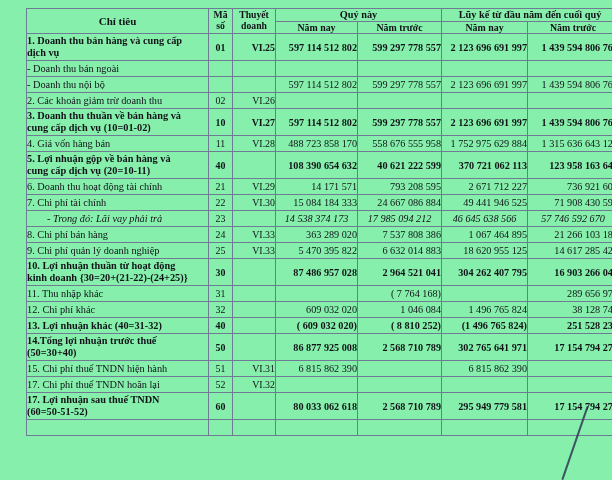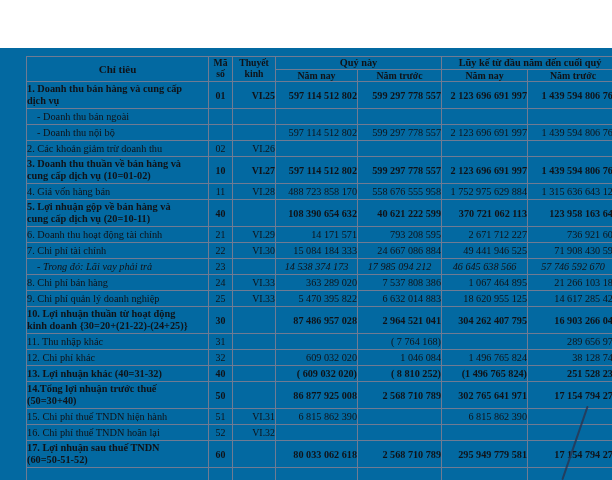--- a/index.html
+++ b/index.html
@@ -12,22 +12,21 @@
     height: 480px;
     overflow: hidden;
     font-family: "Liberation Serif", "DejaVu Serif", serif;
     color: #111318;
     position: relative;
   }
   
   .page {
     position: absolute;
     inset: 0;
-    background: #0369a1;
-    margin-top: 48px;
+    background: #86efac;
   }
   .table-wrap {
     position: absolute;
     left: 26px;
     top: 8px;
     width: 592px;
   }
   table.fs {
     border-collapse: collapse;
     table-layout: fixed;
@@ -64,22 +63,22 @@
   th.h-sub   { font-size: 9.9px; padding: 3px 1px; }
 
   
   td.lbl {
     padding: 1px 2px 1px 4px;
     line-height: 1.18;
     font-size: 10.3px;
     white-space: pre-line;
   }
   td.lbl.bold { font-weight: bold; }
-  td.lbl.indent { padding-left: 10px; }
-  td.lbl.ital { font-style: italic; padding-left: 10px; }
+  td.lbl.indent { }
+  td.lbl.ital { font-style: italic; padding-left: 20px; }
   td.code {
     text-align: center;
     font-size: 9.9px;
     vertical-align: bottom;
     padding-bottom: 2px;
   }
   td.code.bold { font-weight: bold; }
   td.note {
     text-align: right;
     font-size: 9.9px;
@@ -128,21 +127,21 @@
           <col class="c-q-pre">
           <col class="c-y-cur">
           <col class="c-y-pre">
       </colgroup>
       <thead>
         <tr>
           <th class="h-label" rowspan="2">Chỉ tiêu</th>
           <th class="h-small" rowspan="2" style="white-space:pre-line">Mã
 số</th>
           <th class="h-small" rowspan="2" style="white-space:pre-line">Thuyết
-kinh</th>
+doanh</th>
           <th class="h-group" colspan="2">Quý này</th>
           <th class="h-group" colspan="2">Lũy kế từ đầu năm đến cuối quý</th>
         </tr>
         <tr>
           <th class="h-sub">Năm nay</th>
           <th class="h-sub">Năm trước</th>
           <th class="h-sub">Năm nay</th>
           <th class="h-sub">Năm trước</th>
         </tr>
       </thead>
@@ -308,21 +307,21 @@
           <tr class="short">
             <td class="lbl">15. Chi phí thuế TNDN hiện hành</td>
             <td class="code">51</td>
             <td class="note">VI.31</td>
             <td class="num">6 815 862 390</td>
             <td class="num"></td>
             <td class="num">6 815 862 390</td>
             <td class="num"></td>
           </tr>
           <tr class="short">
-            <td class="lbl">16. Chi phí thuế TNDN hoãn lại</td>
+            <td class="lbl">17. Chi phí thuế TNDN hoãn lại</td>
             <td class="code">52</td>
             <td class="note">VI.32</td>
             <td class="num"></td>
             <td class="num"></td>
             <td class="num"></td>
             <td class="num"></td>
           </tr>
           <tr class="r1">
             <td class="lbl bold">17. Lợi nhuận sau thuế TNDN
 (60=50-51-52)</td>

